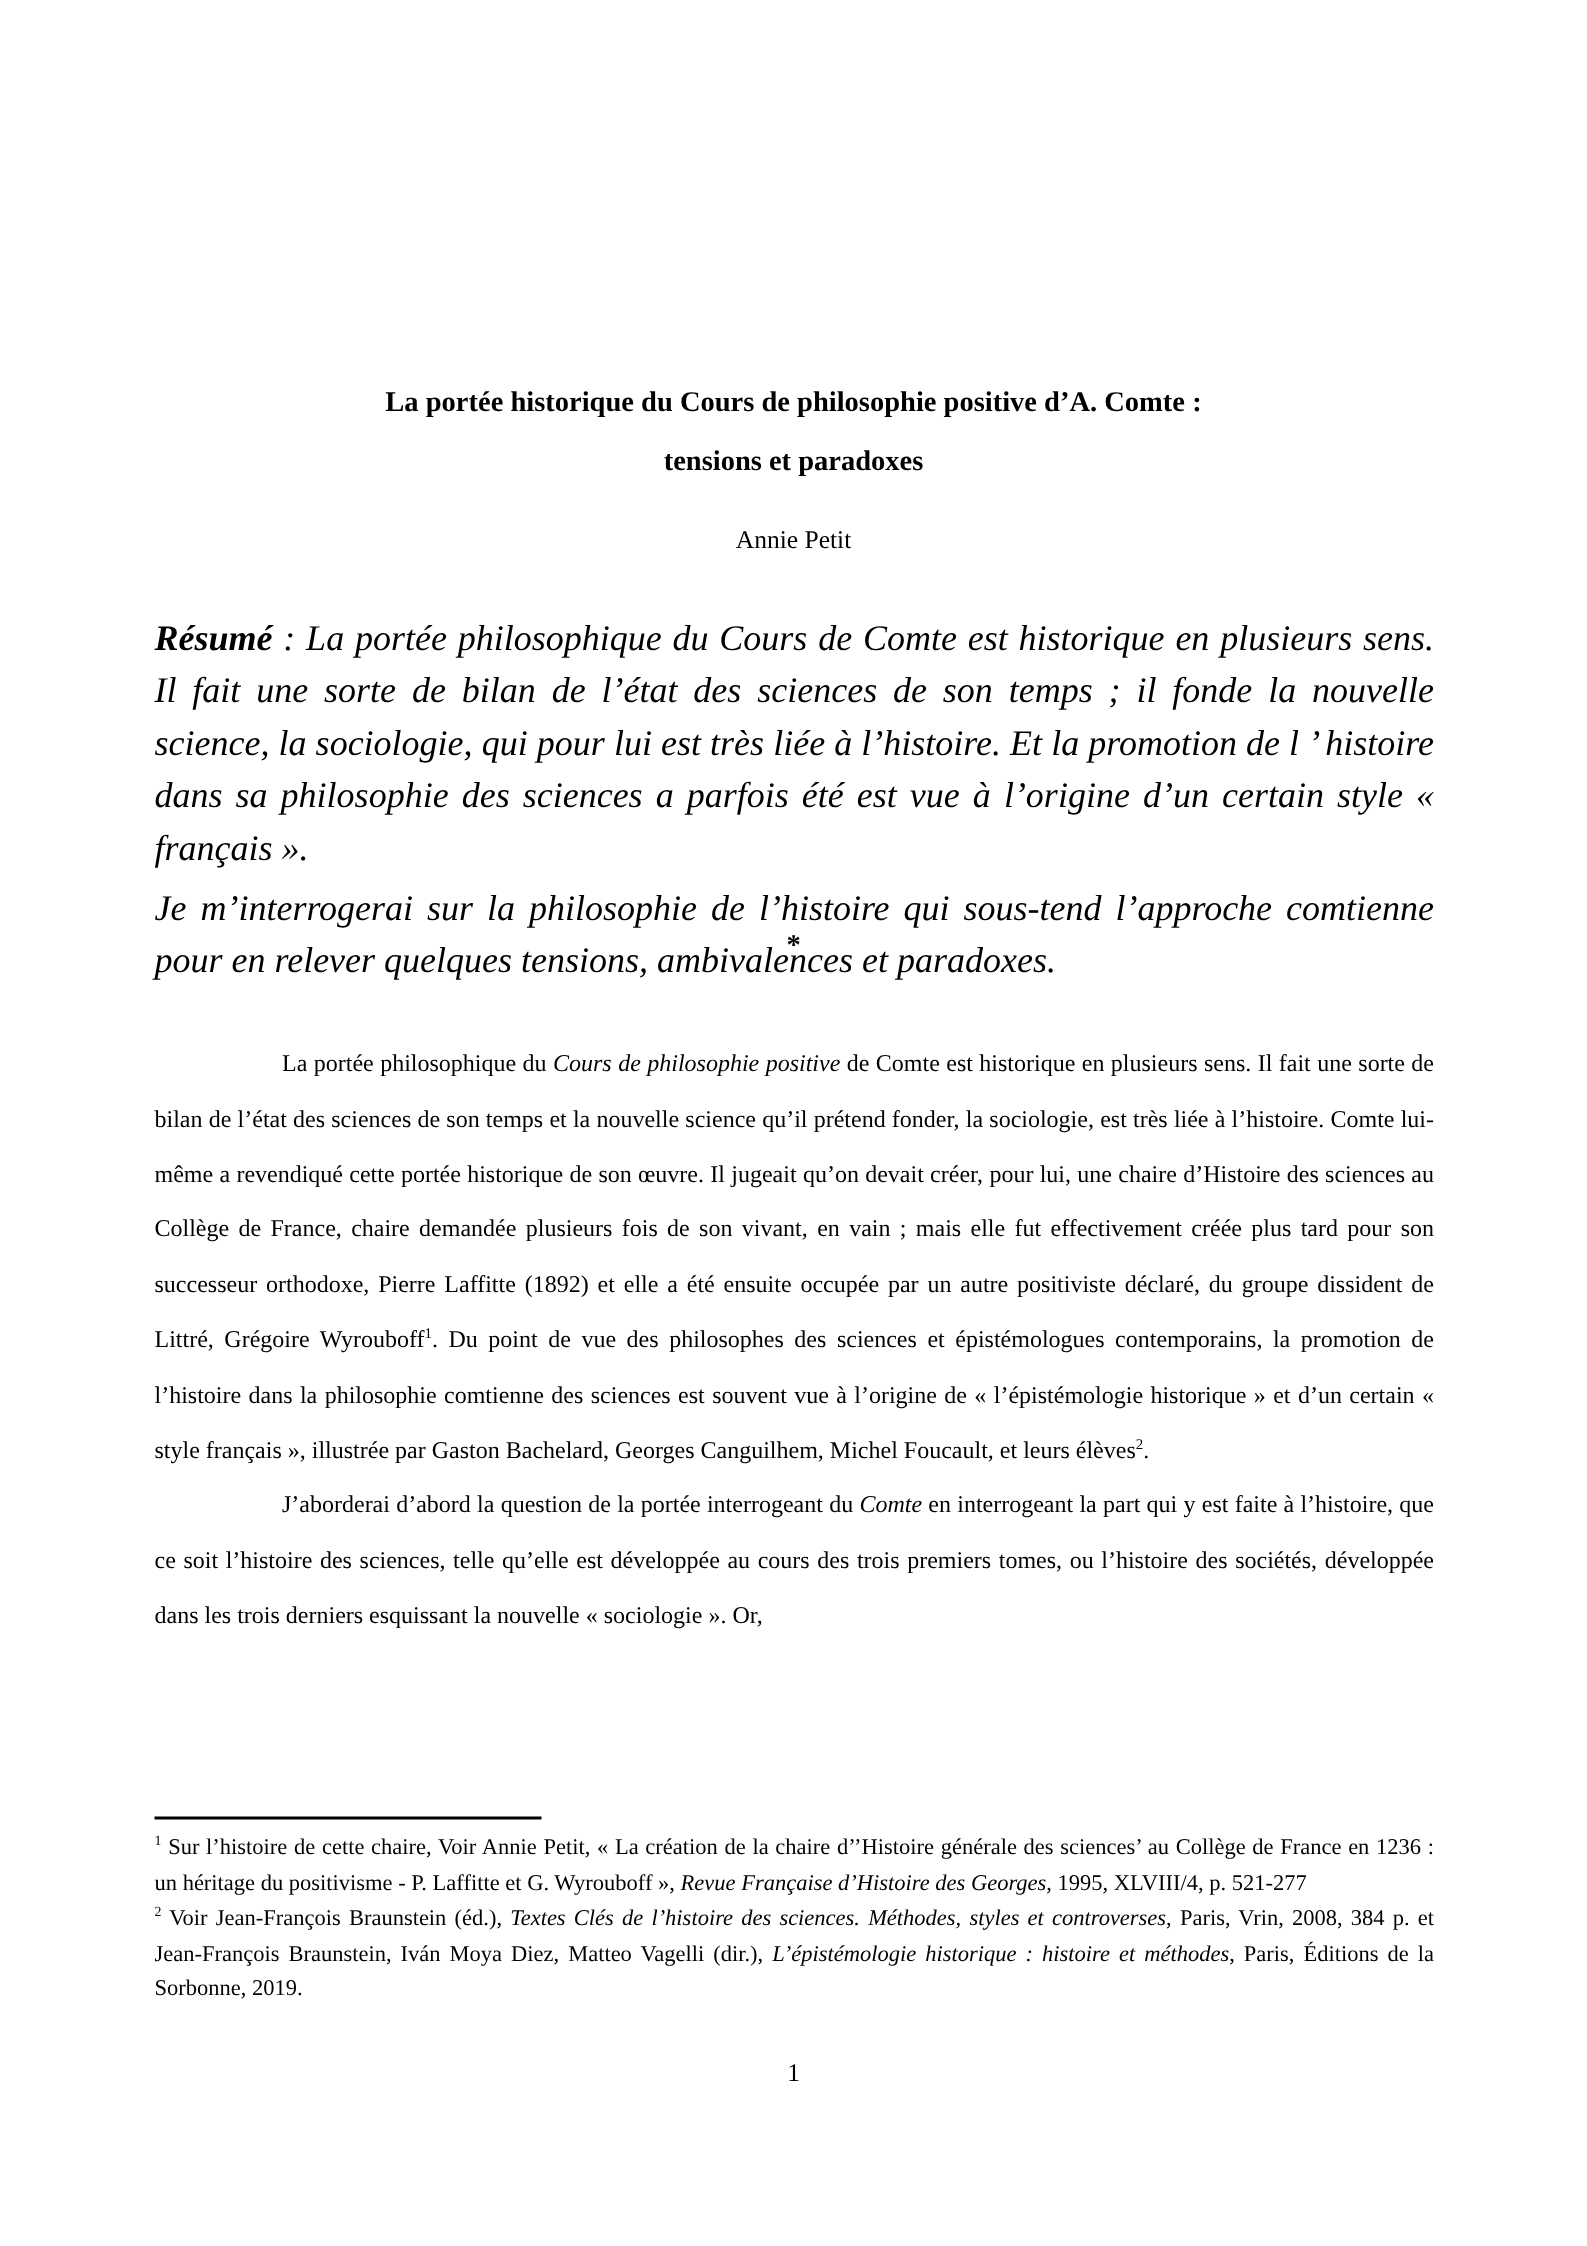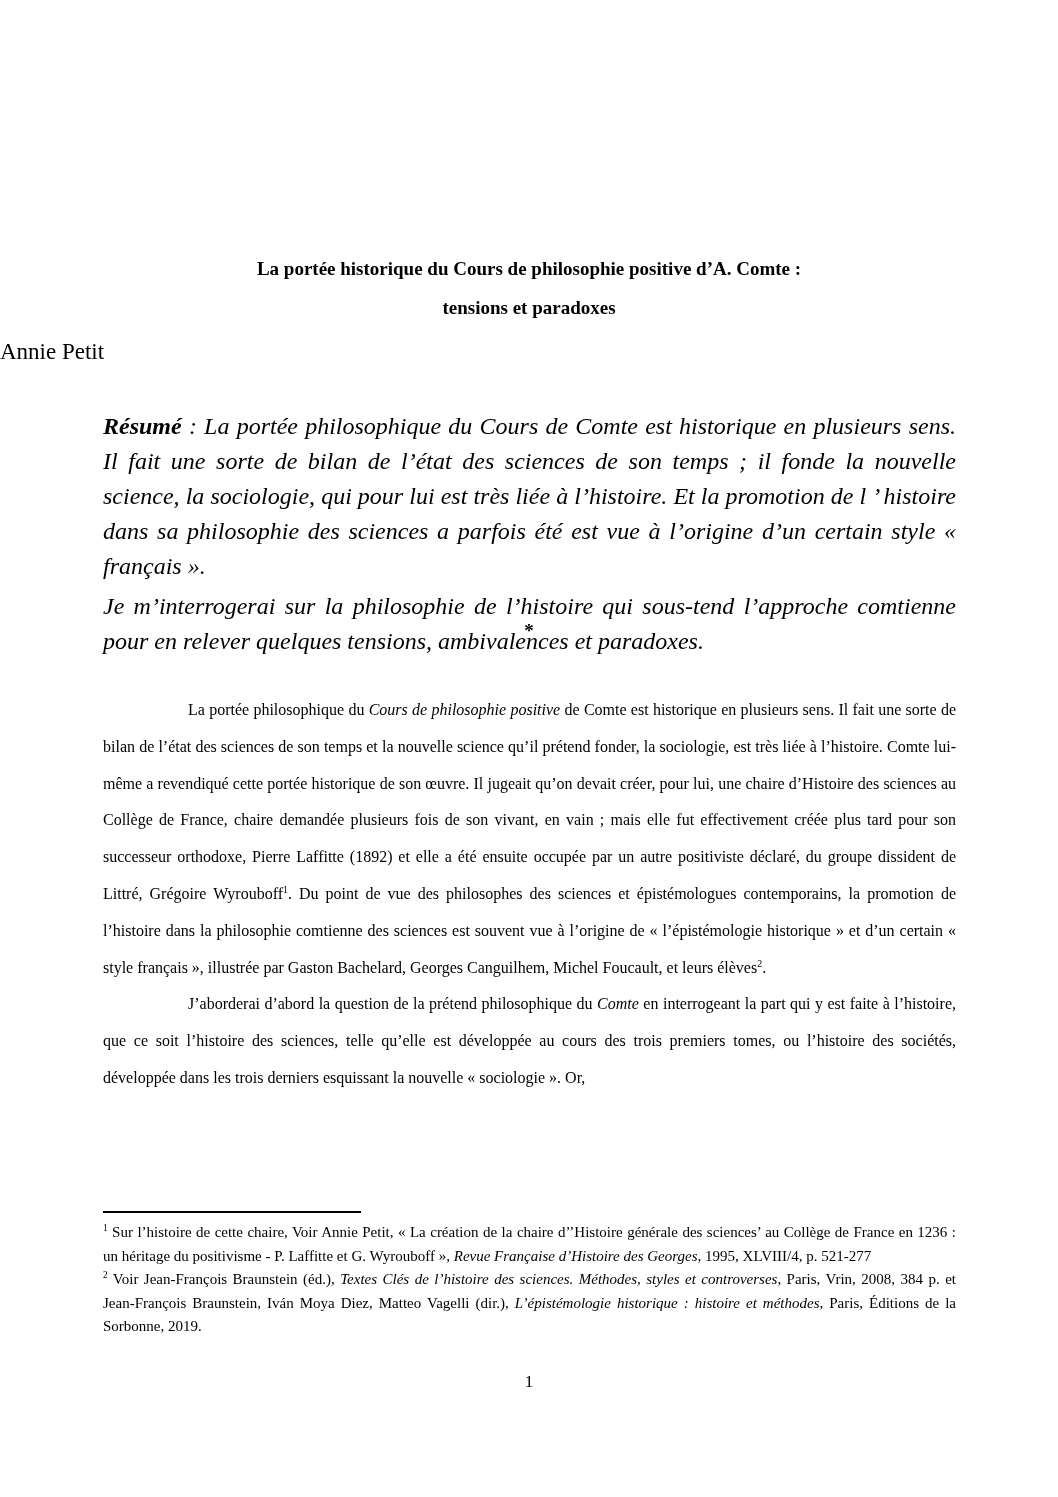--- a/index.html
+++ b/index.html
@@ -21,25 +21,25 @@
     left: 0;
     width: 100%;
     text-align: center;
     font-weight: bold;
     font-size: 19px;
   }
   .title-line-1 { top: 258px; }
   .title-line-2 { top: 297px; }
   .author-line {
     position: absolute;
-    top: 339px;
+    top: 350px;
     left: 0;
     width: 100%;
-    text-align: left;
-    font-size: 23px;
+    text-align: center;
+    font-size: 17px;
   }
   .abstract {
     position: absolute;
     top: 409px;
     left: 103px;
     width: 853px;
     font-style: italic;
     font-size: 24px;
     line-height: 35px;
     text-align: justify;
@@ -115,21 +115,21 @@
 
   <div class="abstract">
     <p class="abs-p1"><span class="bold">Résumé</span><span> : La portée philosophique du Cours de Comte est historique en plusieurs sens. Il fait une sorte de bilan de l’état des sciences de son temps ; il fonde la nouvelle science, la sociologie, qui pour lui est très liée à l’histoire. Et la promotion de l ’ histoire dans sa philosophie des sciences a parfois été est vue à l’origine d’un certain style « français ».</span></p>
     <p class="abs-p2">Je m’interrogerai sur la philosophie de l’histoire qui sous-tend l’approche comtienne pour en relever quelques tensions, ambivalences et paradoxes.</p>
   </div>
 
   <div class="star-separator">*</div>
 
   <div class="body-text">
     <p><span>La portée philosophique du </span><span class="italic">Cours de philosophie positive</span><span> de Comte est historique en plusieurs sens. Il fait une sorte de bilan de l’état des sciences de son temps et la nouvelle science qu’il prétend fonder, la sociologie, est très liée à l’histoire. Comte lui-même a revendiqué cette portée historique de son œuvre. Il jugeait qu’on devait créer, pour lui, une chaire d’Histoire des sciences au Collège de France, chaire demandée plusieurs fois de son vivant, en vain ; mais elle fut effectivement créée plus tard pour son successeur orthodoxe, Pierre Laffitte (1892) et elle a été ensuite occupée par un autre positiviste déclaré, du groupe dissident de Littré, Grégoire Wyrouboff</span><sup>1</sup><span>. Du point de vue des philosophes des sciences et épistémologues contemporains, la promotion de l’histoire dans la philosophie comtienne des sciences est souvent vue à l’origine de « l’épistémologie historique » et d’un certain « style français », illustrée par Gaston Bachelard, Georges Canguilhem, Michel Foucault, et leurs élèves</span><sup>2</sup><span>.</span></p>
-    <p><span>J’aborderai d’abord la question de la prétend philosophique du </span><span class="italic">Comte</span><span> en interrogeant la part qui y est faite à l’histoire, que ce soit l’histoire des sciences, telle qu’elle est développée au cours des trois premiers tomes, ou l’histoire des sociétés, développée dans les trois derniers esquissant la nouvelle « sociologie ». Or,</span></p>
+    <p><span>J’aborderai d’abord la question de la portée interrogeant du </span><span class="italic">Comte</span><span> en interrogeant la part qui y est faite à l’histoire, que ce soit l’histoire des sciences, telle qu’elle est développée au cours des trois premiers tomes, ou l’histoire des sociétés, développée dans les trois derniers esquissant la nouvelle « sociologie ». Or,</span></p>
   </div>
 
   <div class="fn-rule"></div>
 
   <div class="footnotes">
     <p><sup>1</sup><span> Sur l’histoire de cette chaire, Voir Annie Petit, « La création de la chaire d’’Histoire générale des sciences’ au Collège de France en 1236 : un héritage du positivisme - P. Laffitte et G. Wyrouboff », </span><span class="italic">Revue Française d’Histoire des Georges</span><span>, 1995, XLVIII/4, p. 521-277</span></p>
     <p><sup>2</sup><span> Voir Jean-François Braunstein (éd.), </span><span class="italic">Textes Clés de l’histoire des sciences. Méthodes, styles et controverses</span><span>, Paris, Vrin, 2008, 384 p. et Jean-François Braunstein, Iván Moya Diez, Matteo Vagelli (dir.), </span><span class="italic">L’épistémologie historique : histoire et méthodes</span><span>, Paris, Éditions de la Sorbonne, 2019.</span></p>
   </div>
 
   <div class="page-number">1</div>

